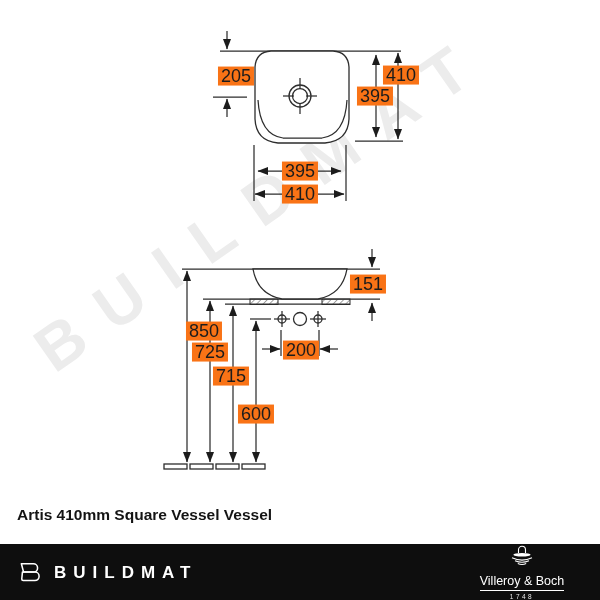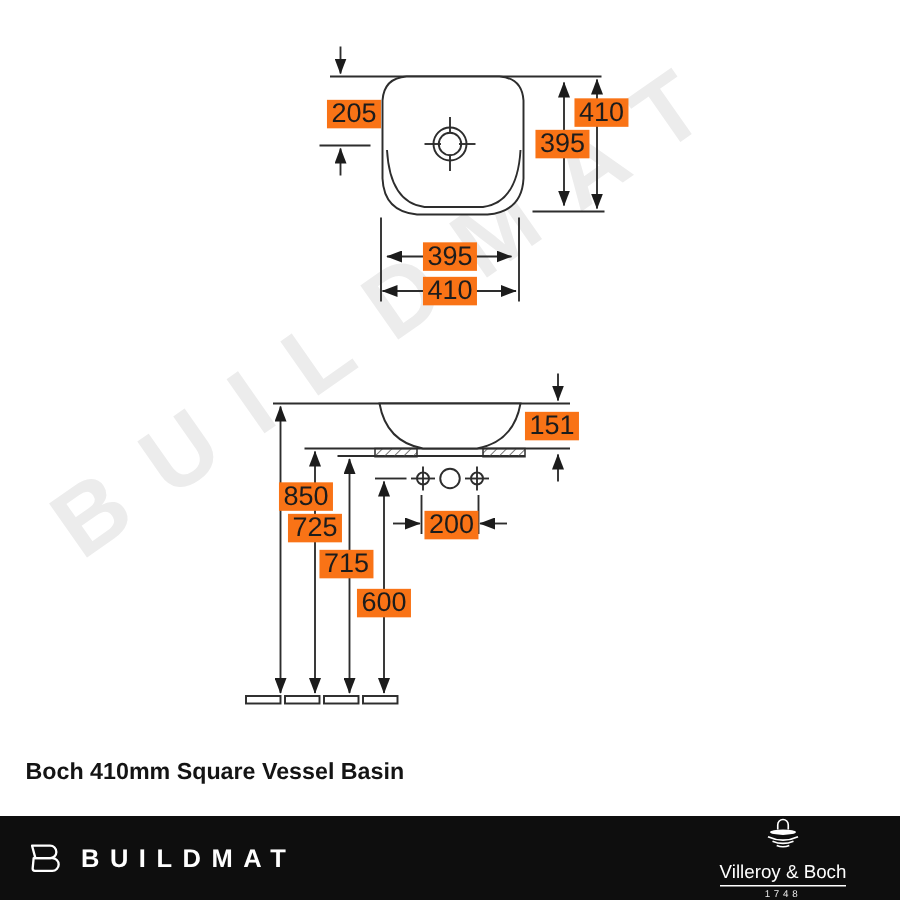--- a/index.html
+++ b/index.html
@@ -121,24 +121,24 @@
 
   <span class="dim" style="left:236px;top:76px">205</span>
   <span class="dim" style="left:401px;top:75px">410</span>
   <span class="dim" style="left:375px;top:96px">395</span>
   <span class="dim" style="left:300px;top:171px">395</span>
   <span class="dim" style="left:300px;top:194px">410</span>
   <span class="dim" style="left:368px;top:284px">151</span>
   <span class="dim" style="left:204px;top:331px">850</span>
   <span class="dim" style="left:210px;top:352px">725</span>
   <span class="dim" style="left:231px;top:376px">715</span>
-  <span class="dim" style="left:256px;top:402px">600</span>
+  <span class="dim" style="left:256px;top:414px">600</span>
   <span class="dim" style="left:301px;top:350px">200</span>
 
-  <div class="caption">Boch 410mm Square Vessel Basin</div>
+  <div class="caption">Artis 410mm Square Vessel Vessel</div>
 
   <div class="footer">
     <div class="brand">
       <svg width="27" height="24" viewBox="0 0 28 24">
         <g fill="none" stroke="#fff" stroke-width="1.6" stroke-linejoin="round" stroke-linecap="round">
           <path d="M3.5 3.5 L16 3.5 A4.3 4.3 0 0 1 16 12.1 L5.8 12.1 Z"></path>
           <path d="M5.8 12.1 H17.5 A4.4 4.4 0 0 1 17.5 20.9 H5.4 Q3.9 20.9 3.9 19.3 L4.6 12.1 Z"></path>
         </g>
       </svg>
       <span class="brand-text">BUILDMAT</span>

